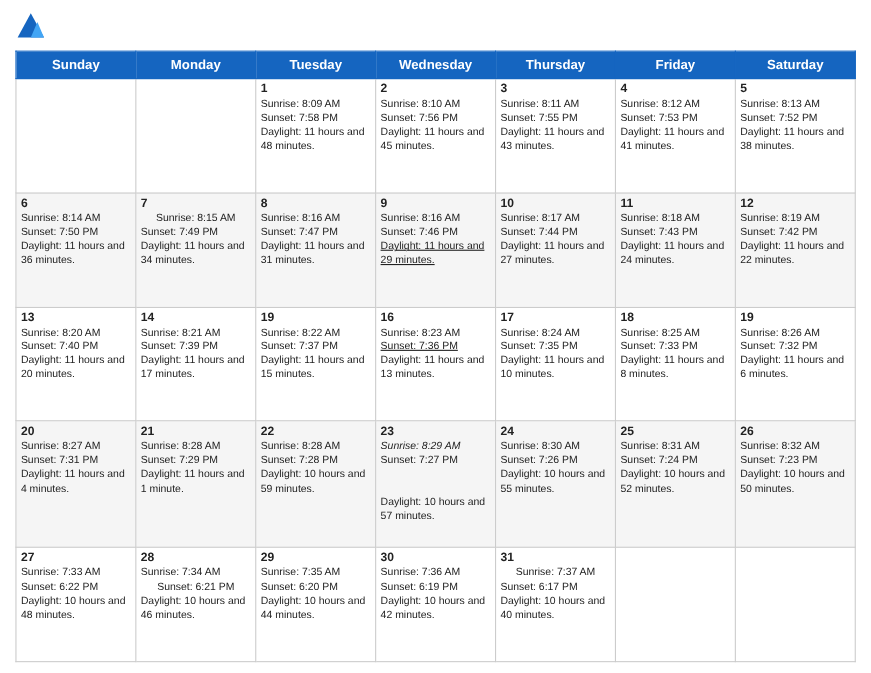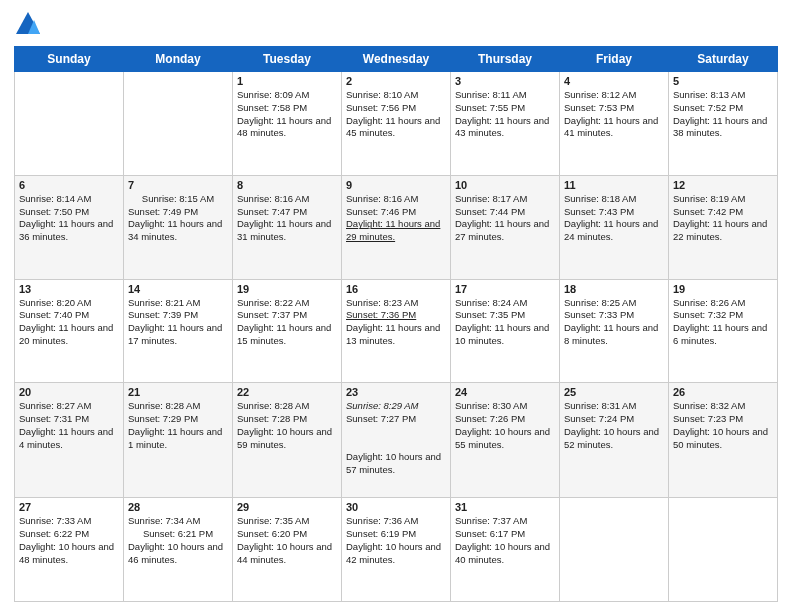--- a/index.html
+++ b/index.html
@@ -312,21 +312,21 @@
             <span style="display: block; line-height: 1.35;">Daylight: 10 hours and 44 minutes.</span>
           </td>
           <td>
             <span class="day-num">30</span>
             <span style="display: block; line-height: 1.35;">Sunrise: 7:36 AM</span>
             <span style="display: block; line-height: 1.35;">Sunset: 6:19 PM</span>
             <span style="display: block; line-height: 1.35;">Daylight: 10 hours and 42 minutes.</span>
           </td>
           <td>
             <span class="day-num">31</span>
-            <span style="display: block; line-height: 1.35;">Sunrise: 7:37 AM</span>
+            <span style="display: block; line-height: 1.35; text-align: center;">Sunrise: 7:37 AM</span>
             <span style="display: block; line-height: 1.35;">Sunset: 6:17 PM</span>
             <span style="display: block; line-height: 1.35;">Daylight: 10 hours and 40 minutes.</span>
           </td>
           <td class="empty"></td>
           <td class="empty"></td>
         </tr>
       </tbody>
   </table>
 </div>
 

